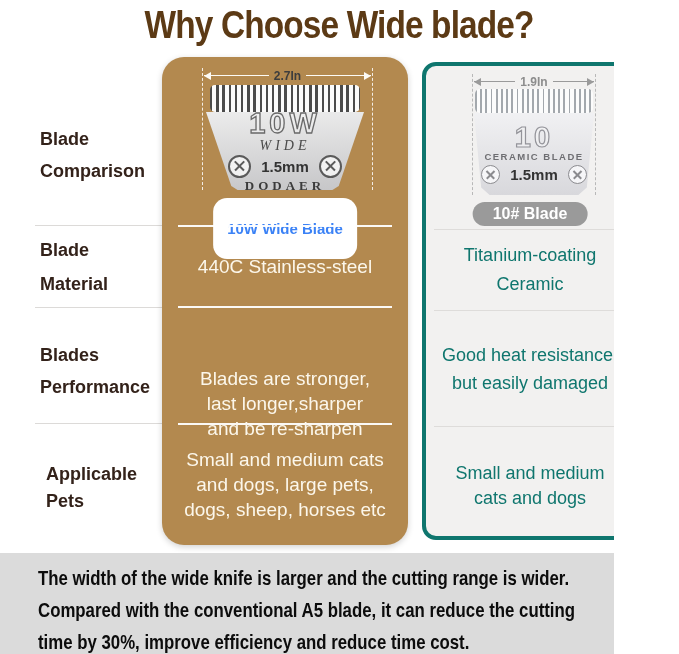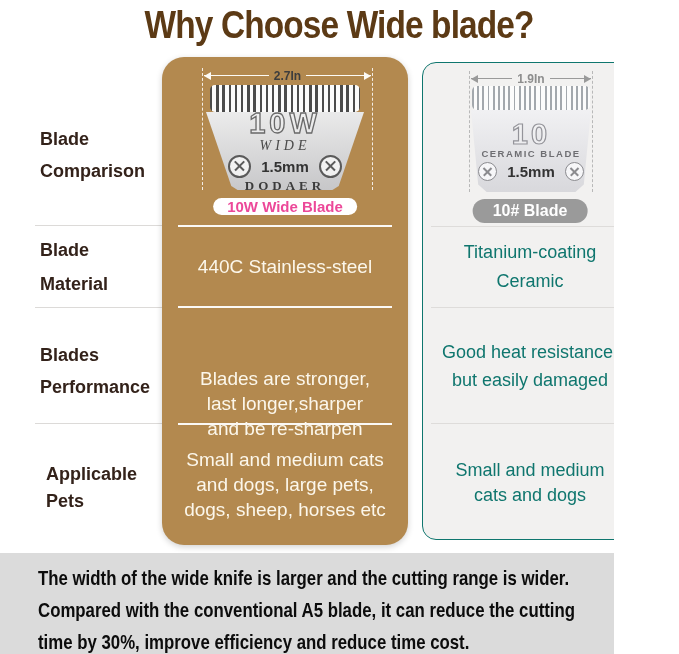--- a/index.html
+++ b/index.html
@@ -20,21 +20,21 @@
   .lbl-material{top:232px;height:70px;line-height:34px;}
   .lbl-performance{top:336px;height:70px;}
   .lbl-pets{top:458px;height:60px;left:46px;line-height:27px;}
   .left-divider{position:absolute;left:35px;width:127px;height:1px;background:#dcdad8;}
   .ld1{top:225px;} .ld2{top:307px;} .ld3{top:423px;}
 
   
   .wide-panel{position:absolute;left:162px;top:57px;width:246px;height:488px;
               background:#b3894f;border-radius:22px;box-shadow:0 2px 6px rgba(0,0,0,.18);}
   .std-panel{position:absolute;left:422px;top:62px;width:216px;height:478px;
-             background:#f2f1f0;border:1px solid #0f766e;border-radius:14px;box-sizing:border-box;}
+             background:#f2f1f0;border:4px solid #0f766e;border-radius:14px;box-sizing:border-box;}
 
   .panel-divider{position:absolute;}
   .wd{left:16px;right:16px;height:2px;background:rgba(255,255,255,.95);}
   .wd1{top:168px;} .wd2{top:249px;} .wd3{top:366px;}
   .sd{left:8px;right:8px;height:1px;background:#dedcda;}
   .sd1{top:163px;} .sd2{top:244px;} .sd3{top:360px;}
 
   .cell{position:absolute;left:0;right:0;display:flex;align-items:center;justify-content:center;
         text-align:center;white-space:pre-line;}
   .w-cell{color:#fcf7eb;font-size:19px;}
@@ -98,21 +98,21 @@
   .w-screw::before,.w-screw::after{background:#5a5a5a;}
   .s-screw::before,.s-screw::after{background:#8b8b8f;}
   .screw::before{transform:rotate(45deg);} .screw::after{transform:rotate(-45deg);}
   .cut-length{font-size:15px;font-weight:bold;color:#333;margin:0 10px;white-space:nowrap;}
   .blade-brand{font-family:"Liberation Serif",serif;font-weight:bold;font-size:13px;
                line-height:14px;letter-spacing:4px;color:#3b3b3b;margin-top:1px;}
 
   
   .badge{position:absolute;left:50%;transform:translateX(-50%);border-radius:14px;
          font-weight:bold;white-space:nowrap;}
-  .w-badge{top:141px;background:#ffffff;color:#ec4899;font-size:15px;padding:0 14px;}
+  .w-badge{top:141px;background:#ffffff;color:#3b82f6;font-size:15px;padding:22px 14px;}
   .s-badge{top:136px;background:#9a9a9a;color:#ffffff;font-size:16px;padding:3px 20px;}
 
   
   .footer{position:absolute;left:0;top:553px;width:679px;height:101px;background:#dbdbdb;}
   .footer-text{position:absolute;left:38px;top:9px;width:800px;font-size:21px;font-weight:bold;
                color:#0c0c0c;line-height:32px;white-space:pre-line;
                transform:scaleX(.80);transform-origin:left top;}
 </style>
 </head>
 <body>

